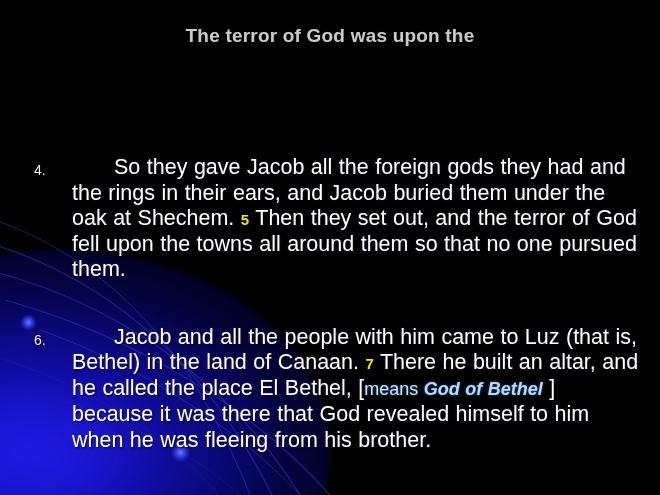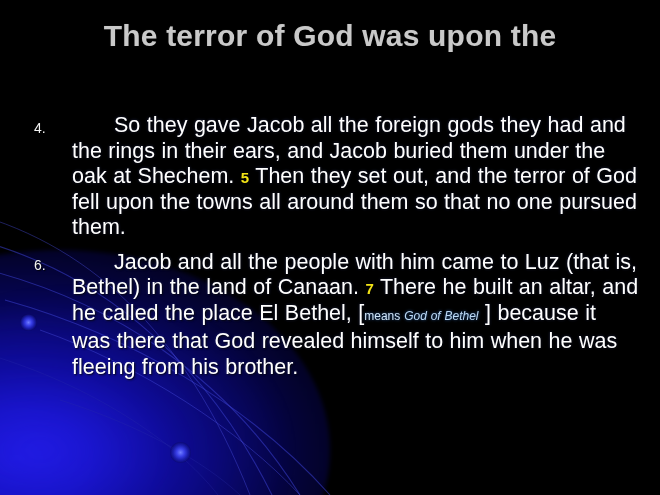--- a/index.html
+++ b/index.html
@@ -87,21 +87,21 @@
 
   #title-block {
     position: absolute;
     left: 0;
     top: 17px;
     width: 660px;
     text-align: center;
   }
   .slide-title-line {
     color: #c9c9c9;
-    font-size: 30px;
+    font-size: 19px;
     font-weight: bold;
     line-height: 38px;
     letter-spacing: 0.2px;
     text-shadow: 2px 2px 2px rgba(0,0,0,0.95),
                  0 0 1px rgba(255,255,255,0.25);
     white-space: nowrap;
   }
 
   #body-block {
     position: absolute;
@@ -128,39 +128,40 @@
   }
   .para-text {
     display: block;
     color: #ffffff;
     font-size: 21.5px;
     line-height: 25.5px;
     text-indent: 42px;
     text-shadow: 1px 1px 2px rgba(0,0,0,0.95),
                  0 0 3px rgba(120,140,255,0.30);
     word-spacing: 0.5px;
+    margin-top: 42px;
   }
 
   .verse-num {
     color: #f2e316;
     font-size: 15px;
     font-weight: bold;
     line-height: 15px;
     text-shadow: 1px 1px 1px rgba(0,0,0,0.9);
   }
 
   .gloss {
     color: #cfe4f7;
-    font-size: 12px;
+    font-size: 18px;
     text-shadow: 0 0 3px rgba(60,130,220,0.75),
                  1px 1px 1px rgba(0,0,0,0.9);
   }
   .gloss-em {
     font-style: italic;
-    font-weight: normal;
+    font-weight: bold;
     color: #bcd9f4;
   }
   .bracket {
     color: #ffffff;
     font-size: 21.5px;
   }
 </style>
 </head>
 <body>
 

